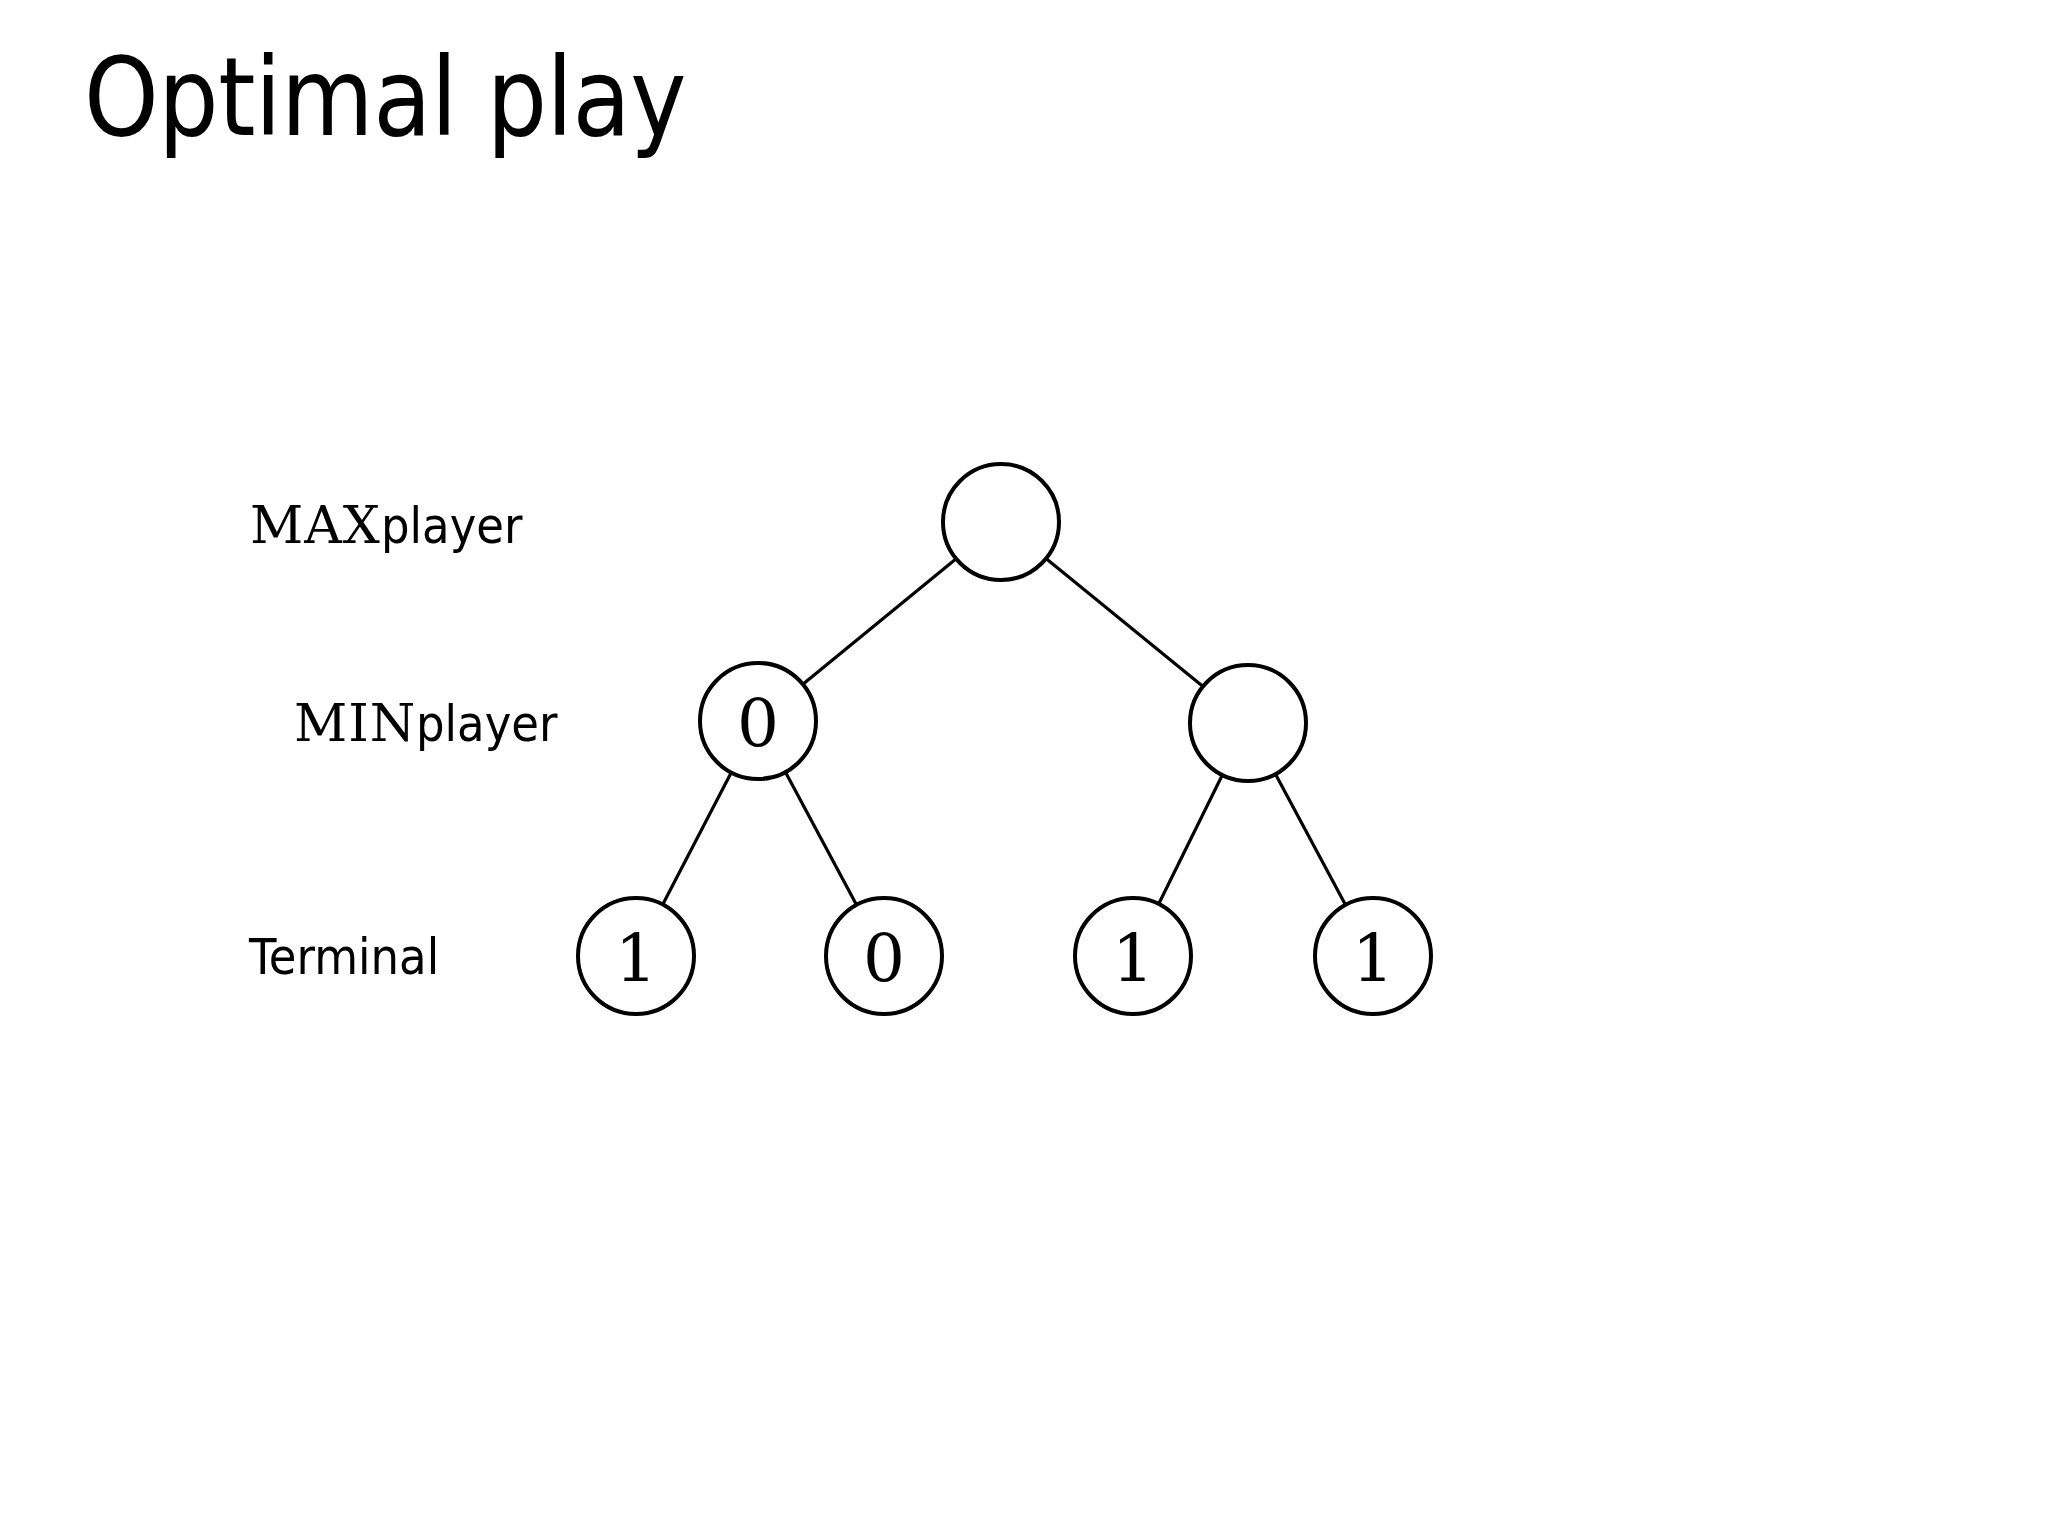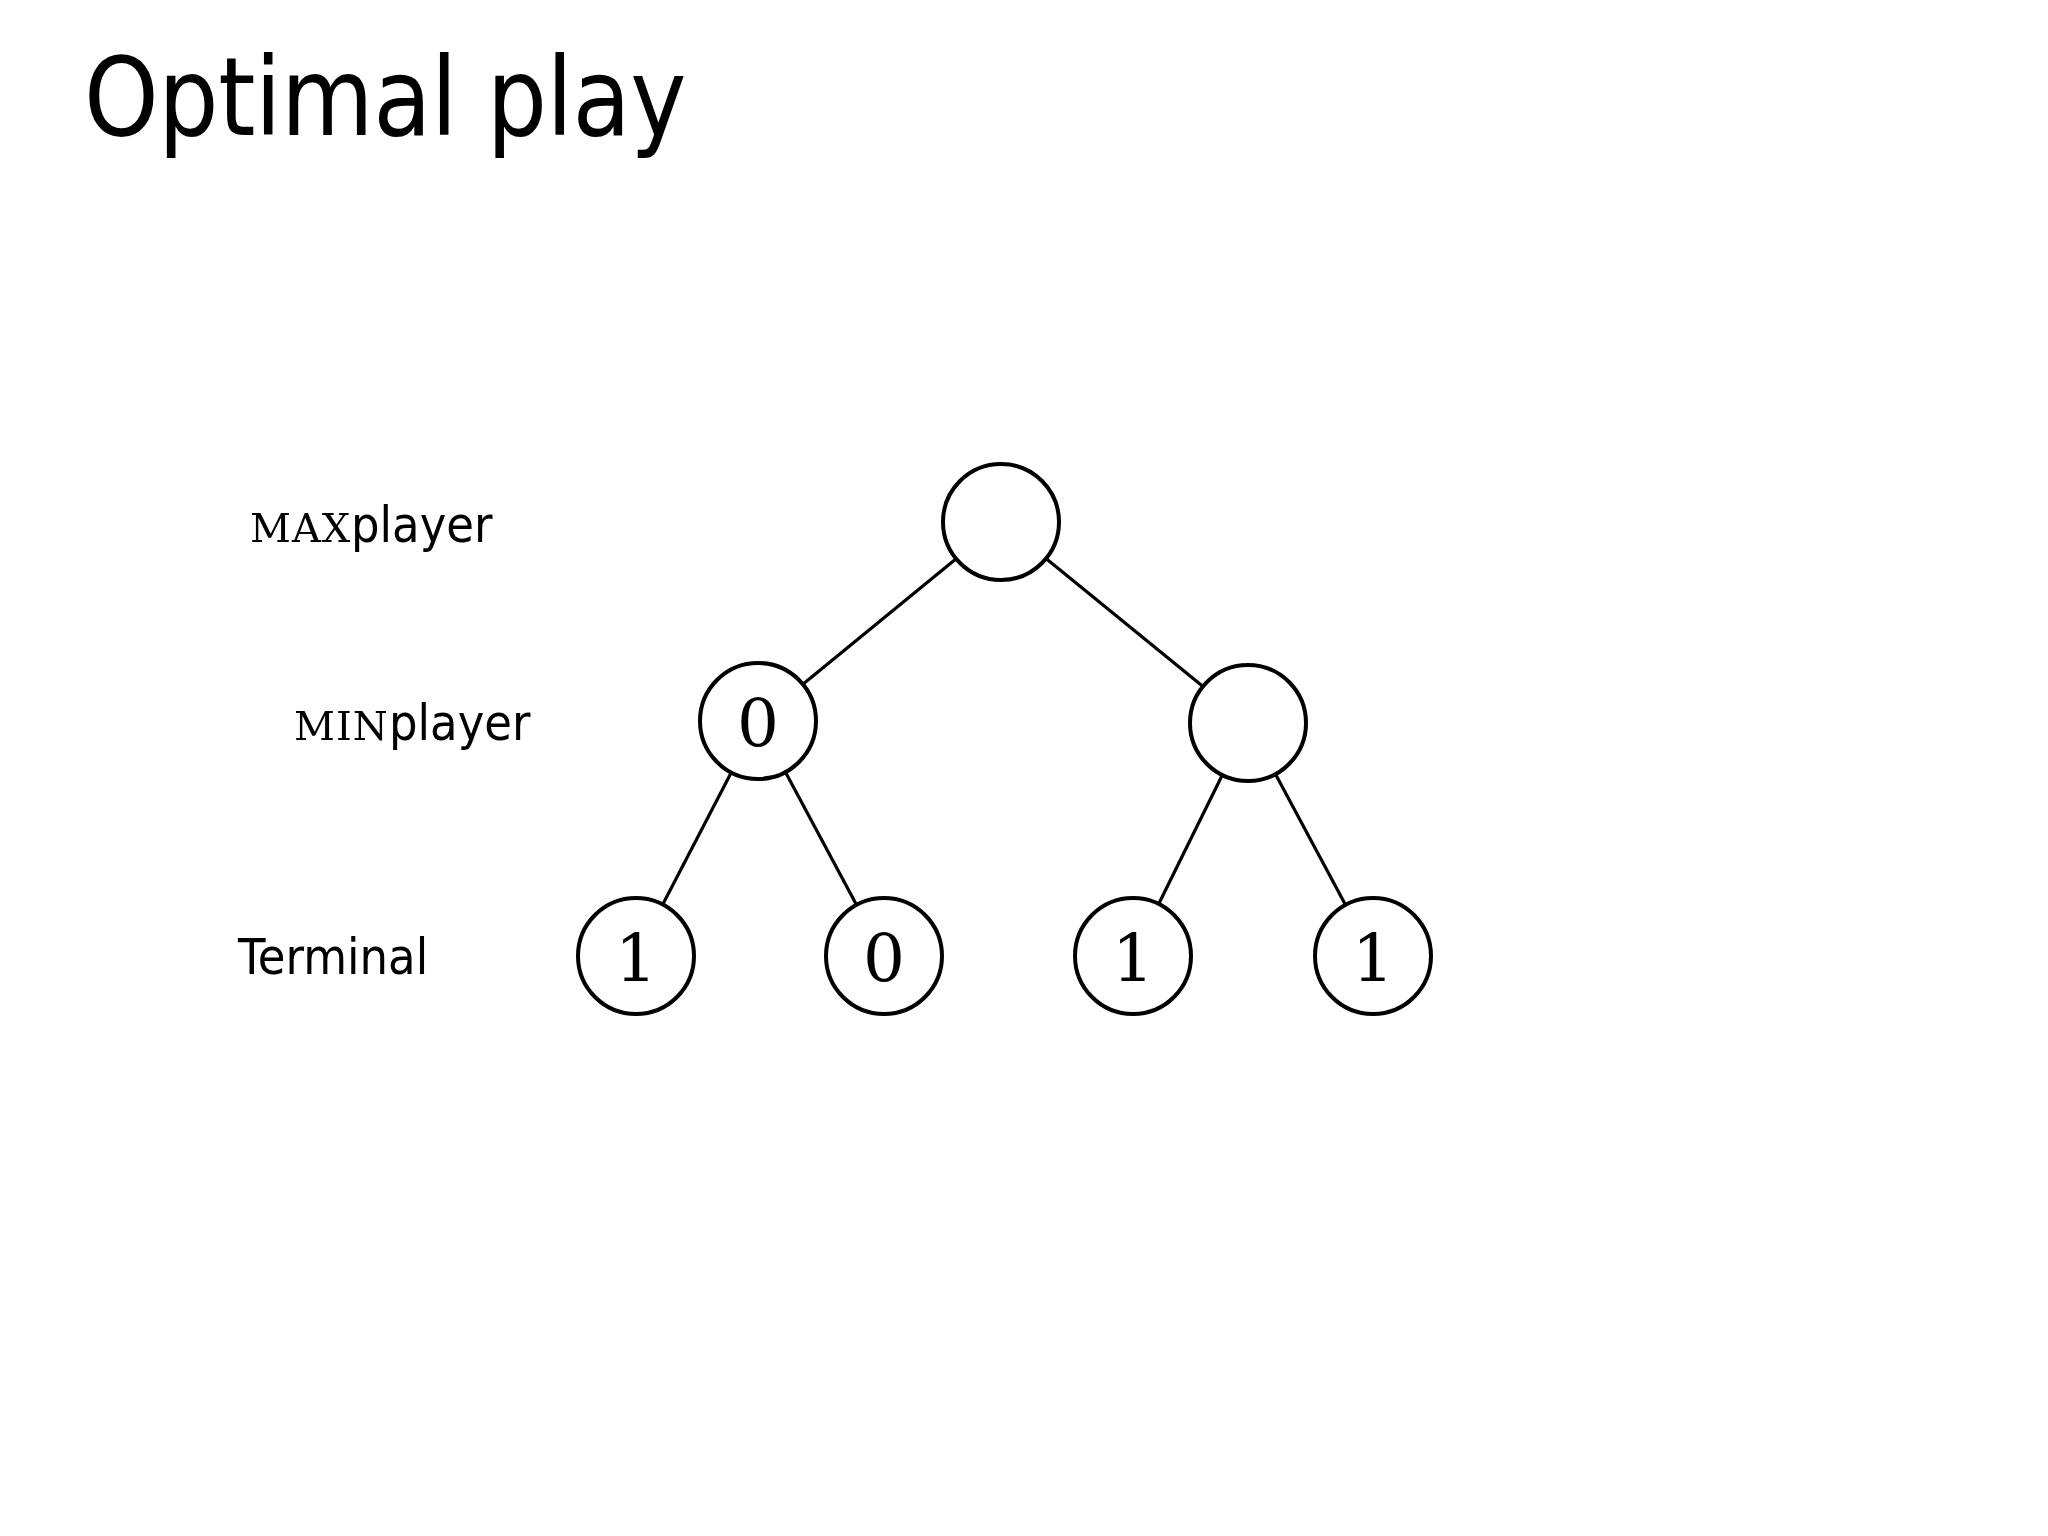--- a/index.html
+++ b/index.html
@@ -44,34 +44,34 @@
   .row-label {
     position: absolute;
     font-size: 50px;
     line-height: 1;
     white-space: nowrap;
     color: #000000;
     transform: translateY(-50%);
   }
   .row-label .sc {
     font-family: "DejaVu Serif", serif;
-    font-size: 40px;
+    font-size: 52px;
     letter-spacing: 1.0px;
   }
   .row-label .sans {
     font-family: "DejaVu Sans", sans-serif;
     font-size: 50px;
     transform: scaleX(0.9);
     display: inline-block;
     transform-origin: left center;
   }
 
   #label-max  { left: 250px; top: 525px; }
   #label-min  { left: 250px; top: 723px; margin-left: 44px; }
-  #label-term { left: 238px; top: 957px; }
+  #label-term { left: 249px; top: 957px; }
 
   
   #game-tree {
     position: absolute;
     left: 0;
     top: 0;
     width: 2048px;
     height: 1536px;
   }
   #game-tree .edge {

